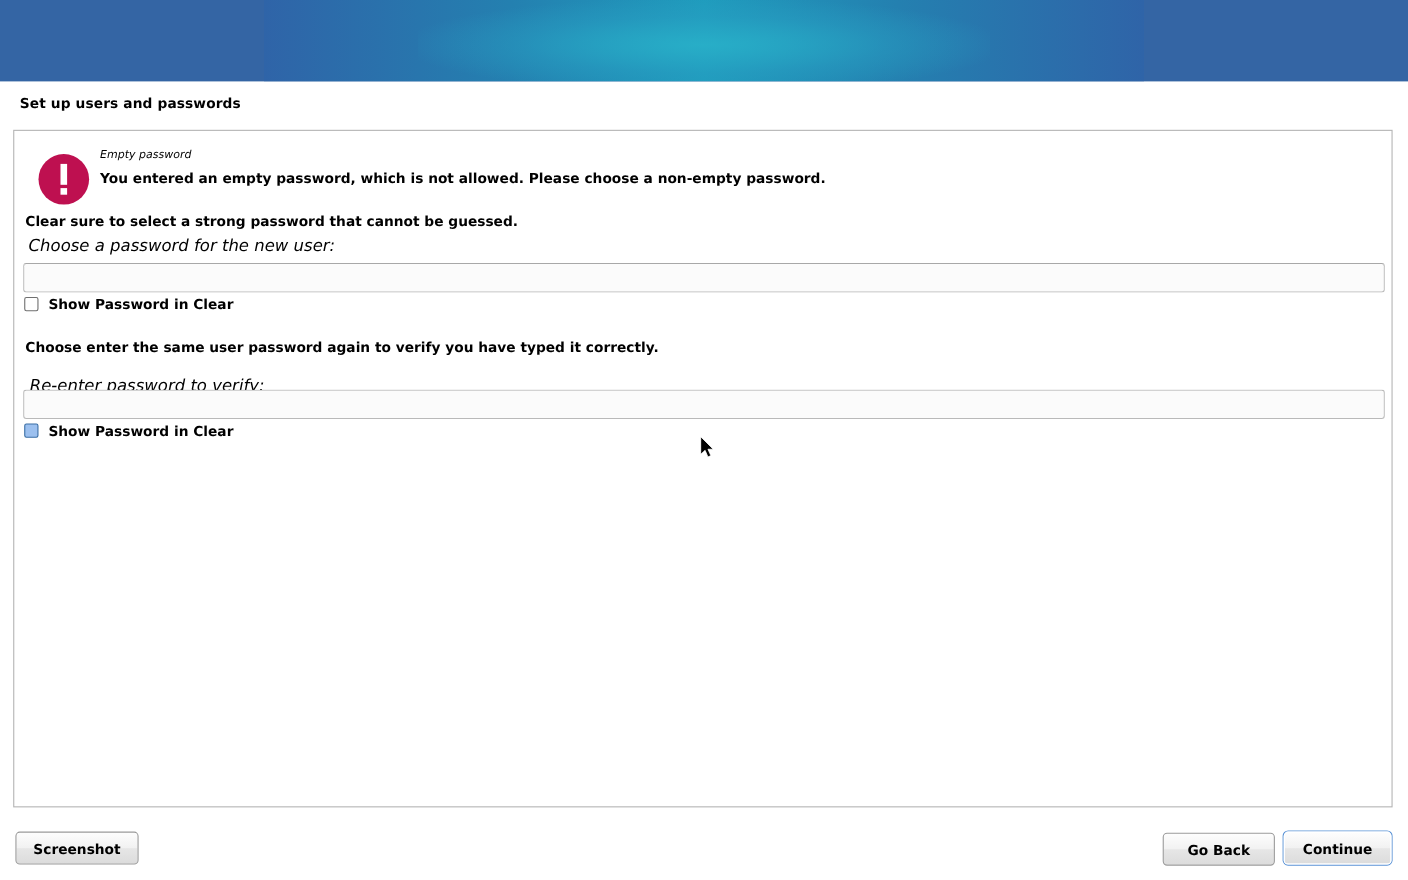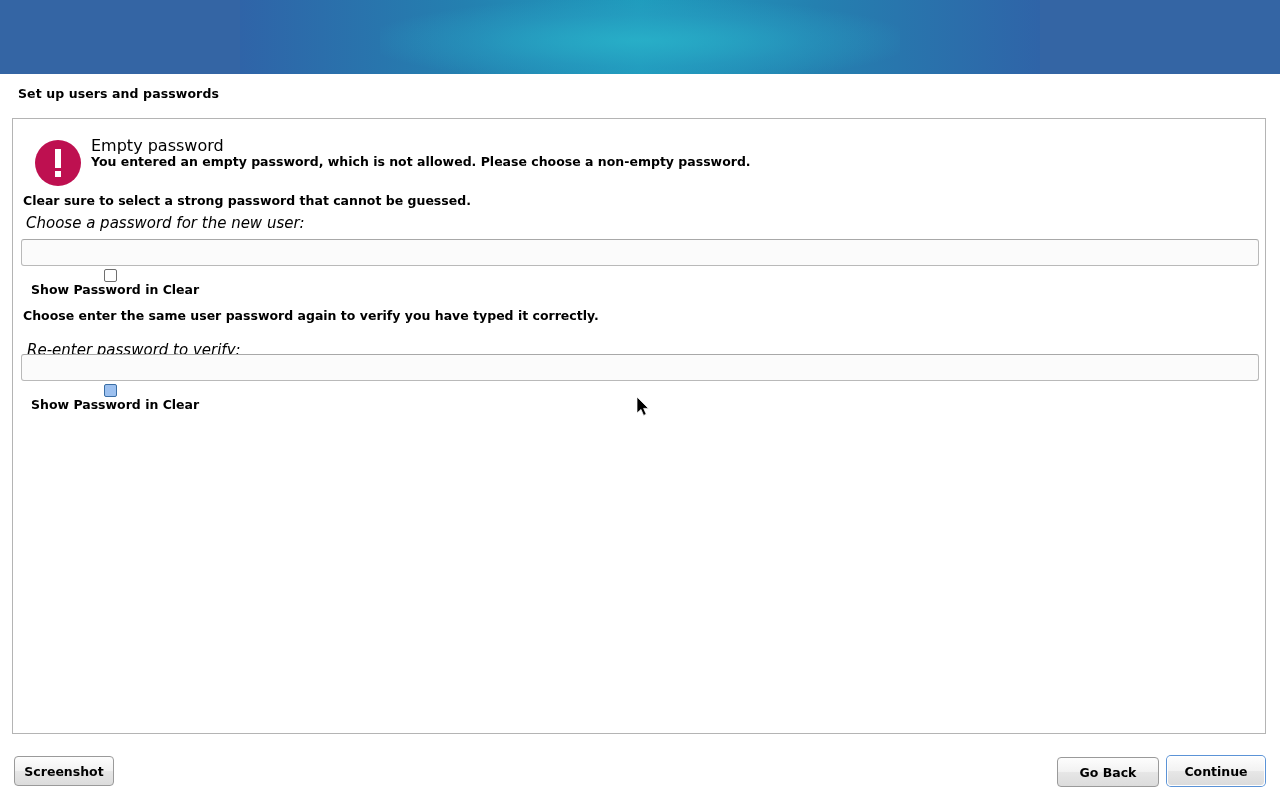--- a/index.html
+++ b/index.html
@@ -89,21 +89,22 @@
   }
   .error-icon .bang-dot {
     position: absolute;
     left: 20px; top: 31px;
     width: 6px; height: 6px;
     background: #ffffff;
   }
   .error-title {
     position: absolute;
     left: 68px; top: 9px;
-    font-size: 16px;
+    font-style: italic;
+    font-size: 10px;
     color: #000000;
   }
   .error-body {
     position: absolute;
     left: 68px; top: 27px;
     font-weight: bold;
     font-size: 12.5px;
     color: #000000;
   }
 
@@ -136,21 +137,20 @@
     font-family: "DejaVu Sans", "Liberation Sans", sans-serif;
     font-size: 12.5px;
     padding: 0 6px;
     color: #000000;
     outline: none;
   }
   .check-row {
     position: absolute;
     display: flex;
     align-items: center;
-    flex-direction: column;
   }
   .checkbox {
     width: 13px; height: 13px;
     box-sizing: border-box;
     border: 1px solid #6f6f6f;
     background: #ffffff;
     border-radius: 2px;
     flex: 0 0 auto;
   }
   .checkbox.focused {
@@ -238,21 +238,21 @@
     <input class="text-input" type="password" style="left: 8px; top: 235px; width: 1238px;" placeholder="">
 
     <div class="check-row" style="left:9px; top:265px;">
       <span class="checkbox focused"></span>
       <span class="check-label">Show Password in Clear</span>
     </div>
 
   </div>
 </div>
 
-<button class="btn" style="left:14px; top:756px; width:100px;">Screenshot</button>
+<button class="btn" style="left:14px; top:756px; width:112px;">Screenshot</button>
 
 <button class="btn" style="left:1057px; top:757px; width:102px;">Go Back</button>
 
 <button class="btn focus-ring" style="left:1167px; top:756px; width:98px;">Continue</button>
 
 <div class="cursor">
   <svg width="14" height="21" viewBox="0 0 14 21" xmlns="http://www.w3.org/2000/svg">
     <polygon points="0,0 0,16 4,12.4 6.6,18.4 9.2,17.2 6.6,11.4 11.4,11.4" fill="#000000" stroke="#ffffff" stroke-width="0.7"></polygon>
   </svg>
 </div>

